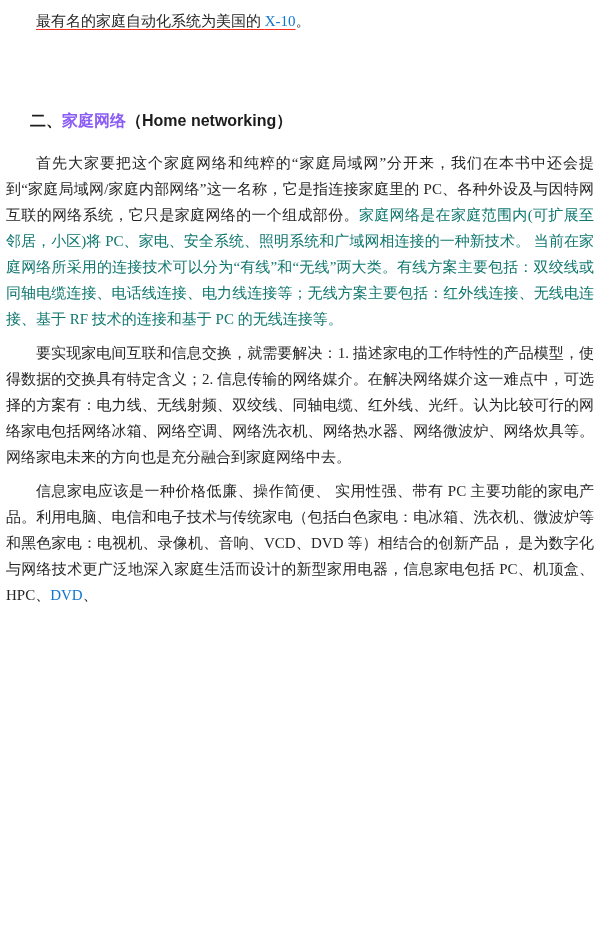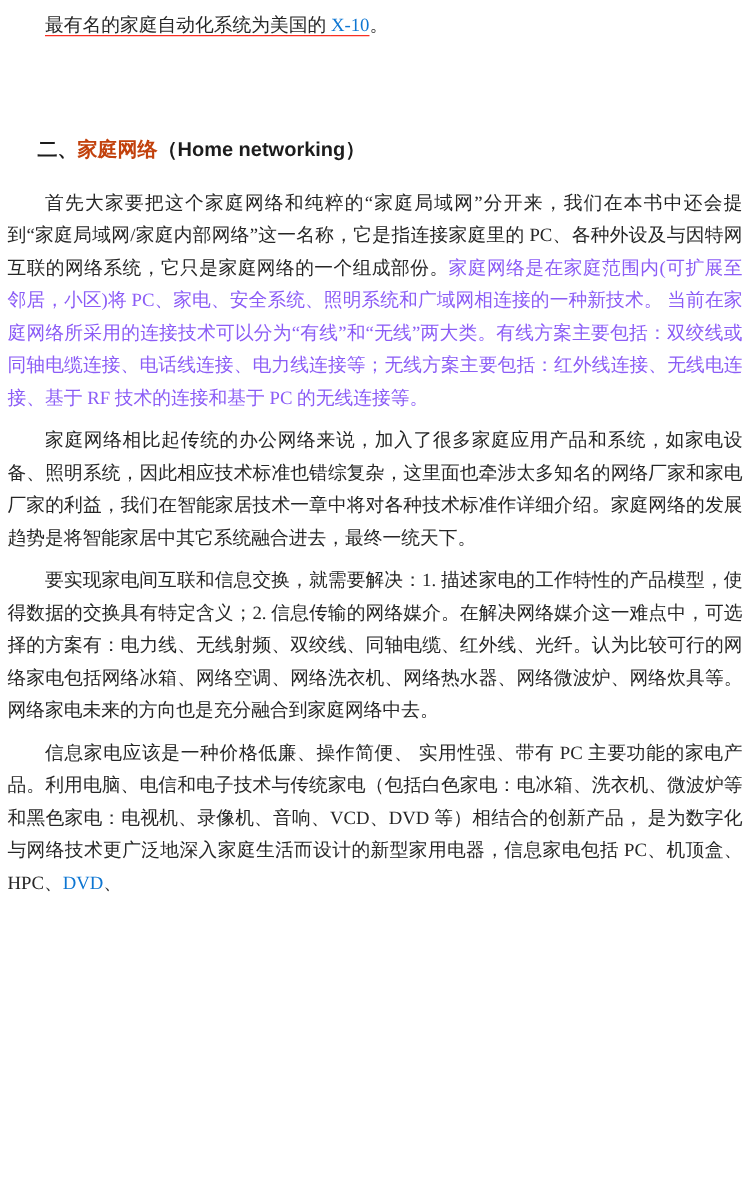--- a/index.html
+++ b/index.html
@@ -24,22 +24,22 @@
   .intro-para { margin-bottom: 0; }
   .heading {
     font-family: "Liberation Sans", "DejaVu Sans", sans-serif;
     font-size: 16px;
     line-height: 26px;
     font-weight: 700;
     color: #1c1c1c;
     margin: 18px 0 16px 24px;
   }
   .heading-first { margin-top: 74px; }
-  .blue-text { color: #c2410c; margin-top: 48px; }
-  .red-text { color: #8b5cf6; }
+  .blue-text { color: #8b5cf6; margin-top: 48px; }
+  .red-text { color: #0f766e; }
   .link {
     color: #0e76d2;
     text-decoration: none;
     cursor: pointer;
   }
   .red-underline {
     text-decoration: underline;
     text-decoration-color: #f92f22;
     text-underline-offset: 3px;
   }
@@ -48,21 +48,20 @@
 <body>
 
 <div class="page">
 
   <p class="para intro-para"><span class="red-underline">最有名的家庭自动化系统为美国的 </span><a class="link red-underline">X-10</a><span>。</span></p>
 
   <h2 class="heading heading-first"><span>二、</span><span class="blue-text">家庭网络</span><span>（Home networking）</span></h2>
 
   <p class="para"><span>首先大家要把这个家庭网络和纯粹的“家庭局域网”分开来，我们在本书中还会提到“家庭局域网/家庭内部网络”这一名称，它是指连接家庭里的 PC、各种外设及与因特网互联的网络系统，它只是家庭网络的一个组成部份。</span><span class="red-text">家庭网络是在家庭范围内(可扩展至邻居，小区)将 PC、家电、安全系统、照明系统和广域网相连接的一种新技术。 当前在家庭网络所采用的连接技术可以分为“有线”和“无线”两大类。有线方案主要包括：双绞线或同轴电缆连接、电话线连接、电力线连接等；无线方案主要包括：红外线连接、无线电连接、基于 RF 技术的连接和基于 PC 的无线连接等。</span></p>
 
-  <p class="para">家庭网络相比起传统的办公网络来说，加入了很多家庭应用产品和系统，如家电设备、照明系统，因此相应技术标准也错综复杂，这里面也牵涉太多知名的网络厂家和家电厂家的利益，我们在智能家居技术一章中将对各种技术标准作详细介绍。家庭网络的发展趋势是将智能家居中其它系统融合进去，最终一统天下。</p>
 
 
 
   <p class="para">要实现家电间互联和信息交换，就需要解决：1. 描述家电的工作特性的产品模型，使得数据的交换具有特定含义；2. 信息传输的网络媒介。在解决网络媒介这一难点中，可选择的方案有：电力线、无线射频、双绞线、同轴电缆、红外线、光纤。认为比较可行的网络家电包括网络冰箱、网络空调、网络洗衣机、网络热水器、网络微波炉、网络炊具等。网络家电未来的方向也是充分融合到家庭网络中去。</p>
 
 
   <p class="para"><span>信息家电应该是一种价格低廉、操作简便、 实用性强、带有 PC 主要功能的家电产品。利用电脑、电信和电子技术与传统家电（包括白色家电：电冰箱、洗衣机、微波炉等和黑色家电：电视机、录像机、音响、VCD、DVD 等）相结合的创新产品， 是为数字化与网络技术更广泛地深入家庭生活而设计的新型家用电器，信息家电包括 PC、机顶盒、HPC、</span><a class="link">DVD</a><span>、</span></p>
 
 </div>
 

